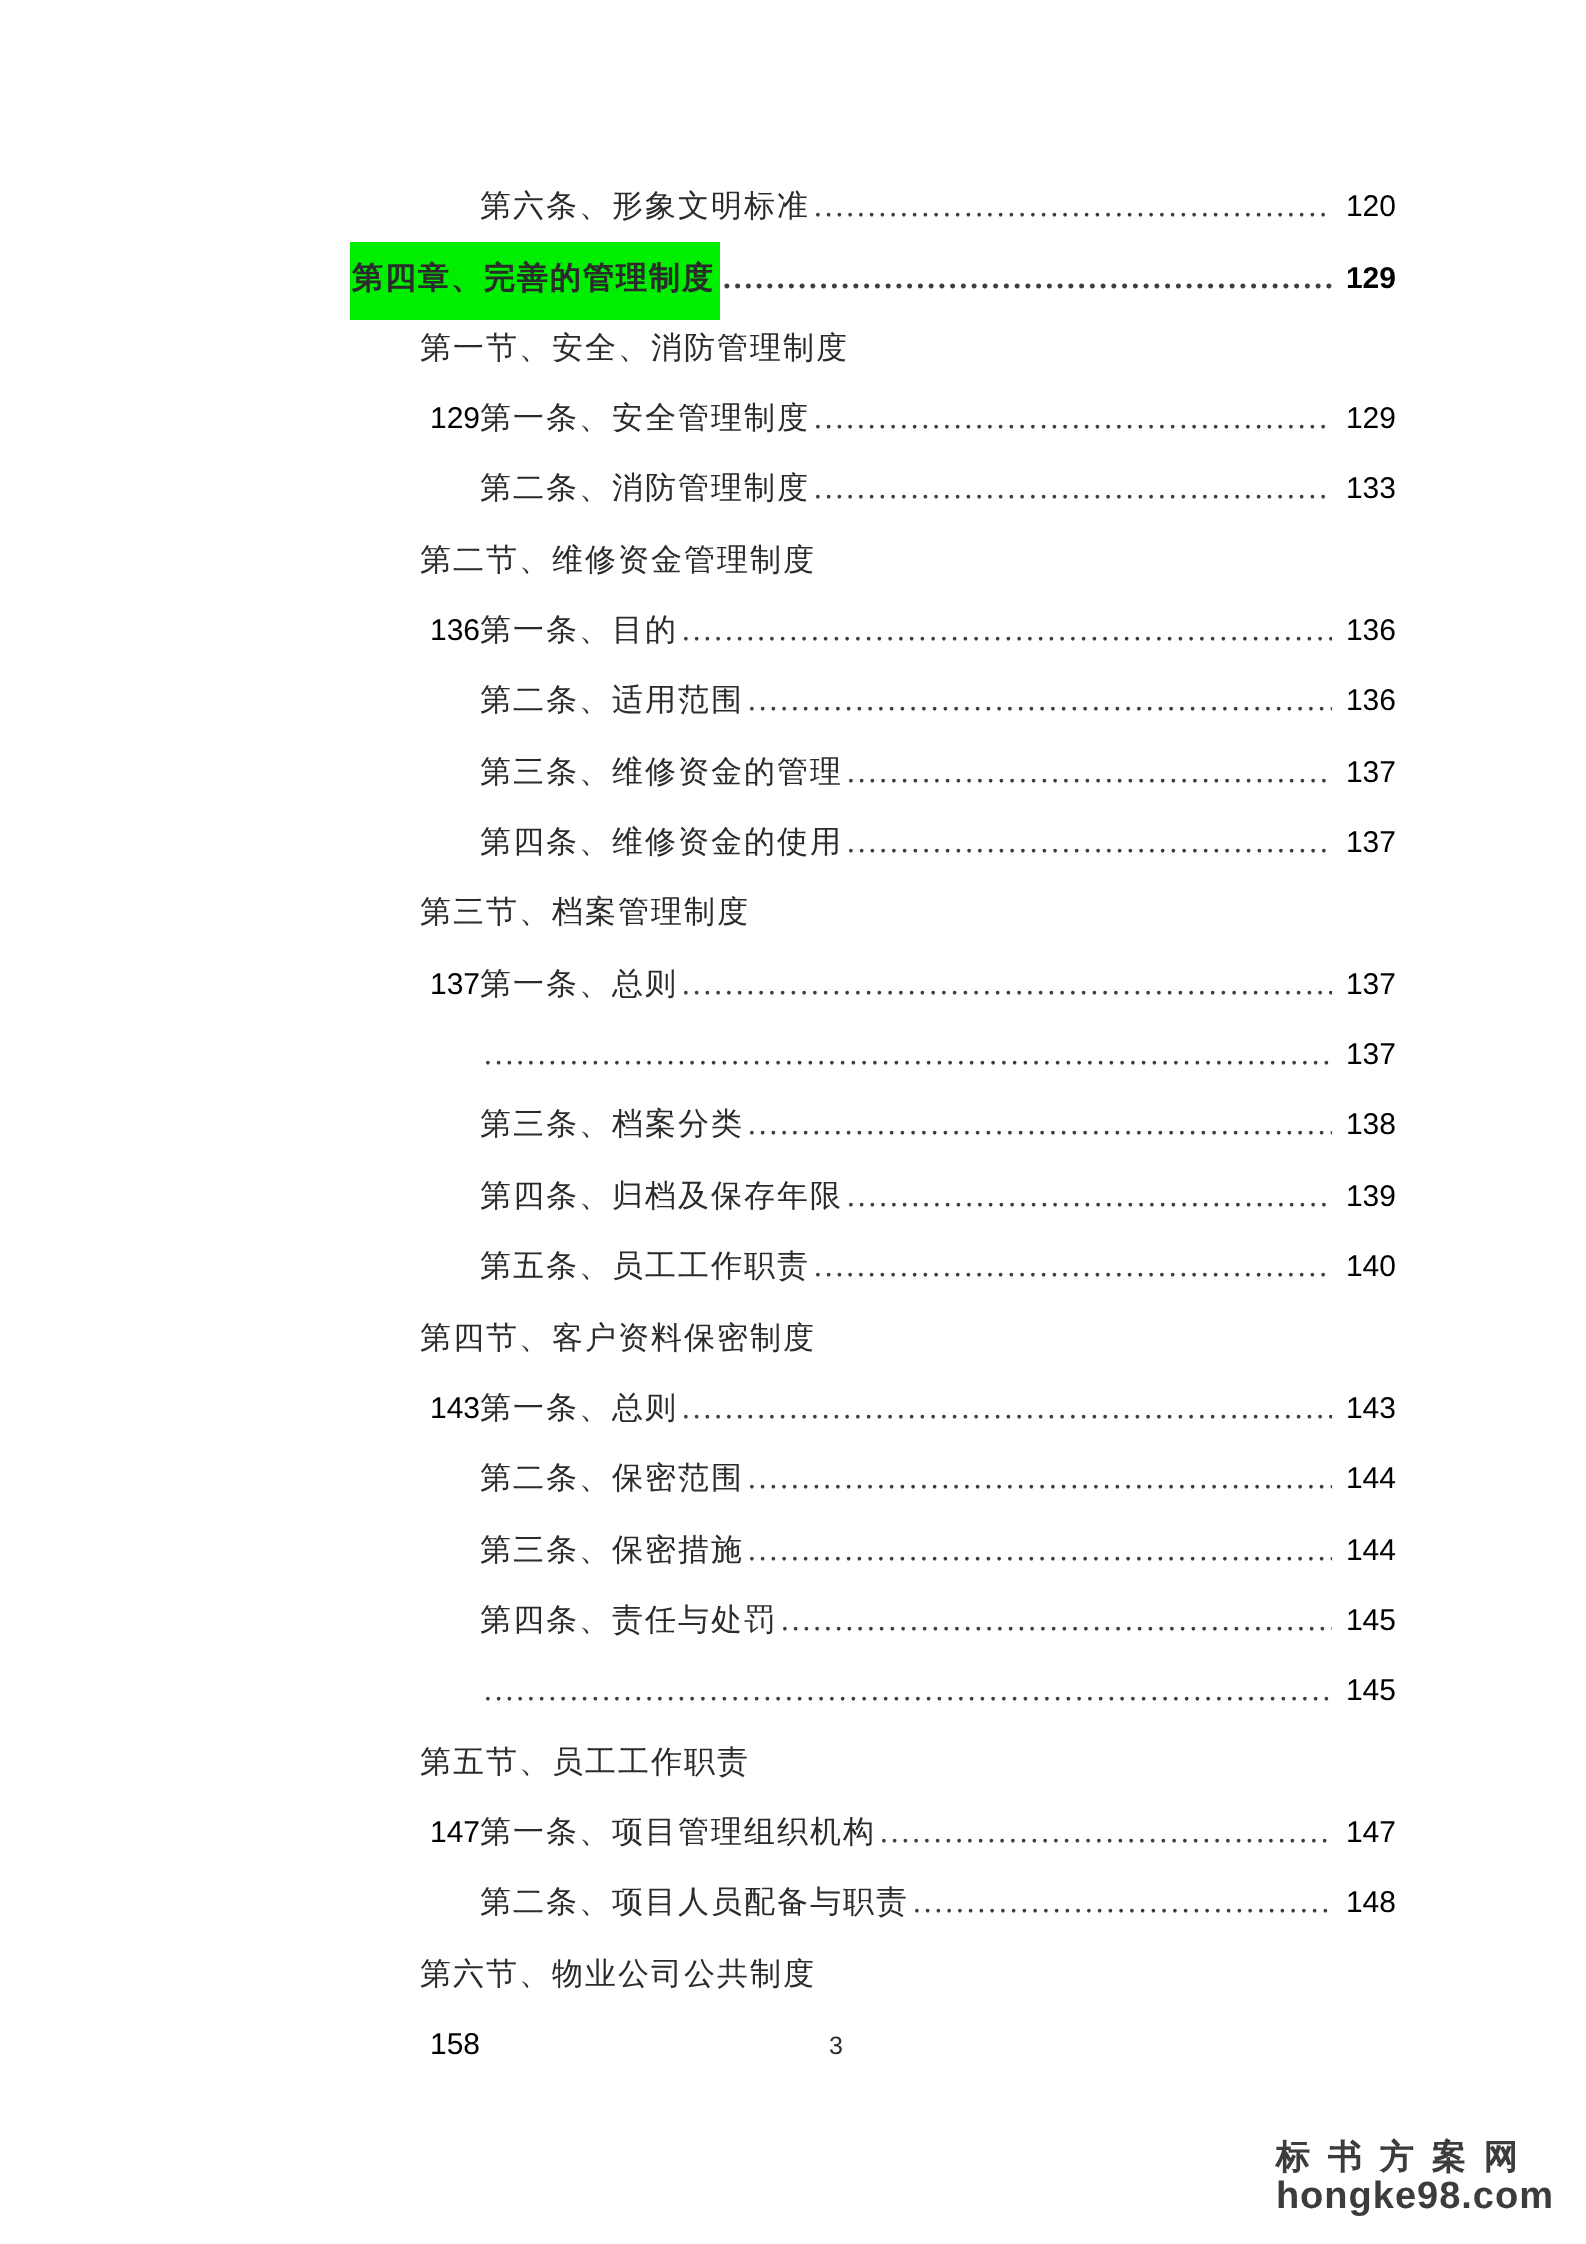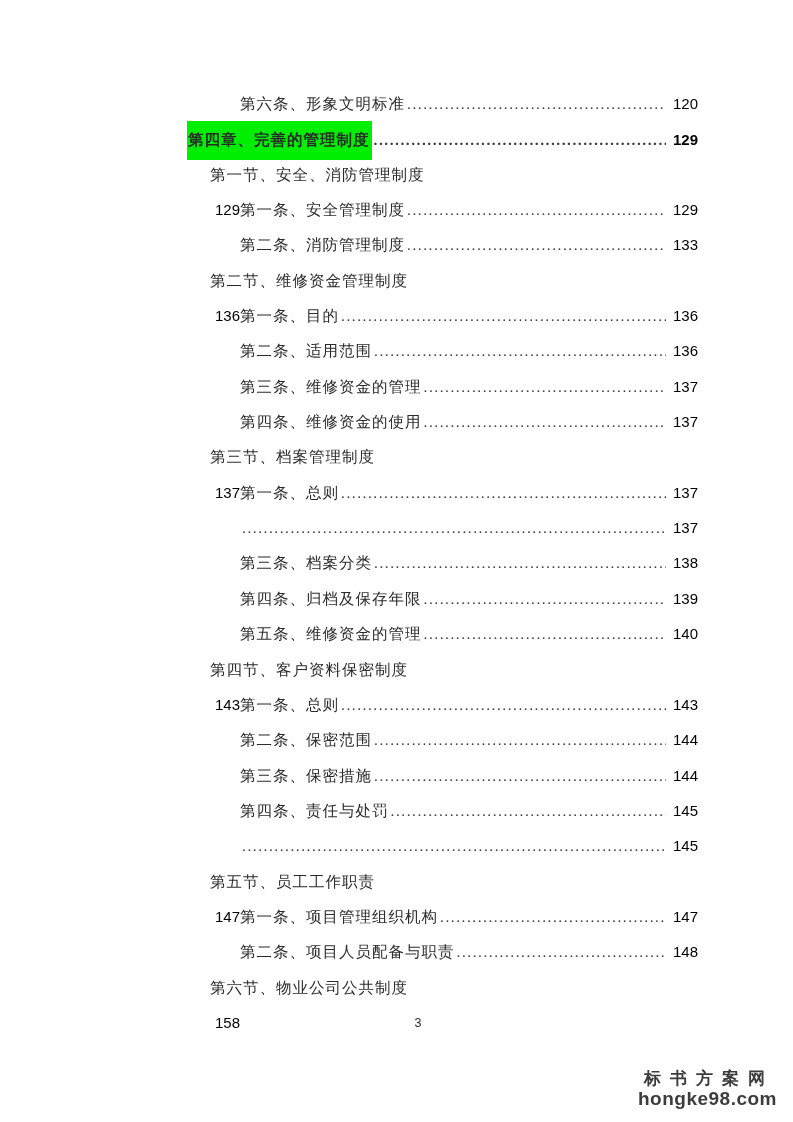--- a/index.html
+++ b/index.html
@@ -22,21 +22,21 @@
   }
   .toc-row {
     display: flex;
     align-items: baseline;
     height: 35.35px;
     line-height: 35.35px;
     font-size: 15.5px;
     color: #2b2b2b;
     white-space: nowrap;
   }
-  .toc-row.lvl0 { padding-left: 0; font-weight: bold; margin-left: 12px; }
+  .toc-row.lvl0 { padding-left: 0; font-weight: bold; }
   .toc-row.lvl1 { padding-left: 33px; flex-direction: column; }
   .toc-row.lvl2 { padding-left: 65px; }
   .toc-title {
     letter-spacing: 1px;
     flex: 0 0 auto;
   }
   .toc-title.hl {
     background: var(--hl, #00EE00);
     padding: 1px 2px 2px 1px;
   }
@@ -65,21 +65,21 @@
     width: 18px;
     text-align: center;
     font-size: 12.5px;
     color: #2b2b2b;
     font-family: "Liberation Sans", "DejaVu Sans", sans-serif;
   }
   .watermark {
     position: absolute;
     right: 16px;
     bottom: 12px;
-    text-align: center;
+    text-align: left;
     color: #3c3c3c;
     font-family: "Liberation Sans", "DejaVu Sans", sans-serif;
     line-height: 1.1;
   }
   .watermark .wm-name {
     font-size: 17px;
     font-weight: bold;
     letter-spacing: 9px;
     margin-right: -3px;
   }
@@ -178,21 +178,21 @@
     <span class="toc-page">138</span>
   </div>
 
   <div class="toc-row lvl2">
     <span class="toc-title">第四条、归档及保存年限</span>
     <span class="dots">................................................................................................................................................................................................................................................</span>
     <span class="toc-page">139</span>
   </div>
 
   <div class="toc-row lvl2">
-    <span class="toc-title">第五条、维修资金的管理</span>
+    <span class="toc-title">第五条、员工工作职责</span>
     <span class="dots">................................................................................................................................................................................................................................................</span>
     <span class="toc-page">140</span>
   </div>
 
   <div class="toc-row lvl1">
     <span class="toc-title">第四节、客户资料保密制度</span>
     <span class="dots">................................................................................................................................................................................................................................................</span>
     <span class="toc-page">143</span>
   </div>
 

